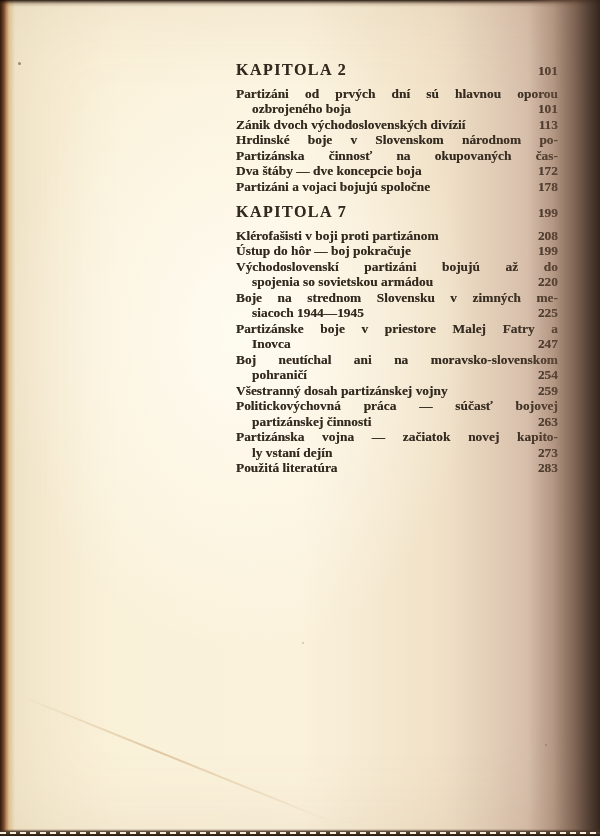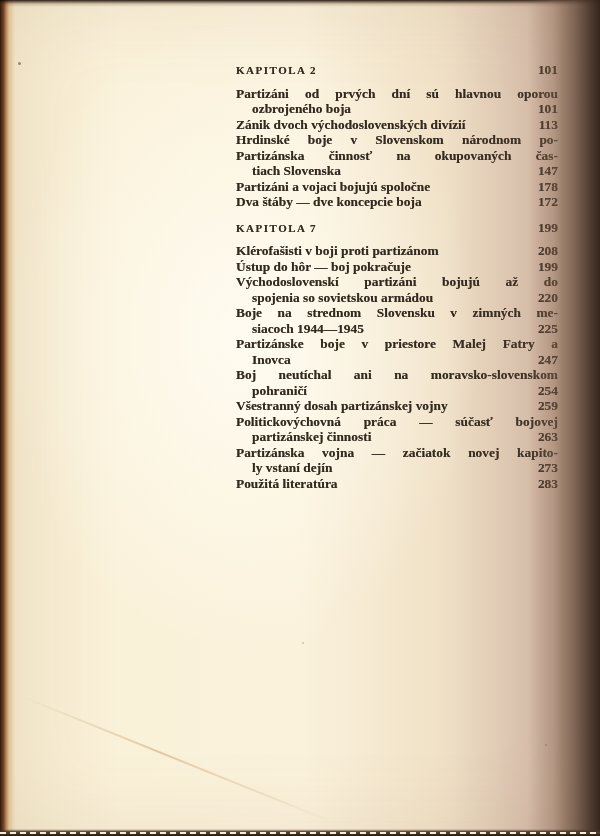--- a/index.html
+++ b/index.html
@@ -40,21 +40,21 @@
     text-shadow: 0 0 0.5px rgba(60,48,34,0.55);
   }
   .kapitola-row {
     display: flex;
     justify-content: space-between;
     align-items: baseline;
     margin-bottom: 7px;
     line-height: 15.5px;
   }
   .kapitola-label {
-    font-size: 11px;
+    font-size: 16px;
     letter-spacing: 1.5px;
   }
   .entry-list { margin-bottom: 10px; }
   .line {
     font-size: 13.4px;
     line-height: 15.5px;
   }
   .line.just {
     text-align: justify;
     text-align-last: justify;
@@ -151,35 +151,31 @@
           <div class="last-row">
             <div class="line">Zánik dvoch východoslovenských divízií</div>
             <div class="page-num">113</div>
           </div>
         </div>
         <div class="entry">
           <div class="line just">Hrdinské boje v Slovenskom národnom po-</div>
         </div>
         <div class="entry">
           <div class="line just">Partizánska činnosť na okupovaných čas-</div>
-          <div class="last-row">
-            <div class="line cont">tiach Slovenska</div>
-            <div class="page-num">147</div>
+        </div>
+        <div class="entry">
+          <div class="last-row">
+            <div class="line">Dva štáby — dve koncepcie boja</div>
+            <div class="page-num">172</div>
           </div>
         </div>
         <div class="entry">
           <div class="last-row">
             <div class="line">Partizáni a vojaci bojujú spoločne</div>
             <div class="page-num">178</div>
-          </div>
-        </div>
-        <div class="entry">
-          <div class="last-row">
-            <div class="line">Dva štáby — dve koncepcie boja</div>
-            <div class="page-num">172</div>
           </div>
         </div>
       </div>
       <div class="kapitola-row">
         <div class="kapitola-label">KAPITOLA 7</div>
         <div class="page-num">199</div>
       </div>
       <div class="entry-list">
         <div class="entry">
           <div class="last-row">

